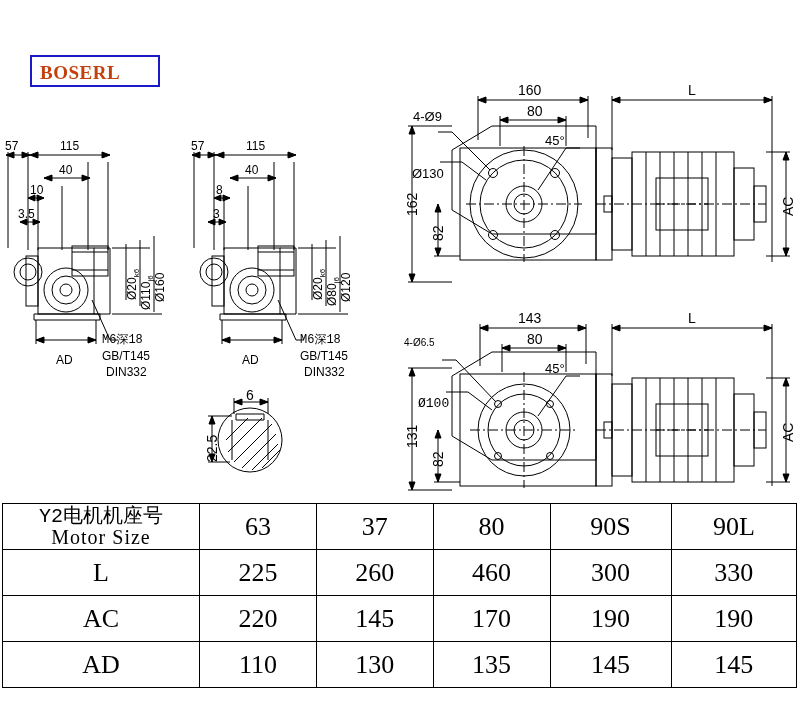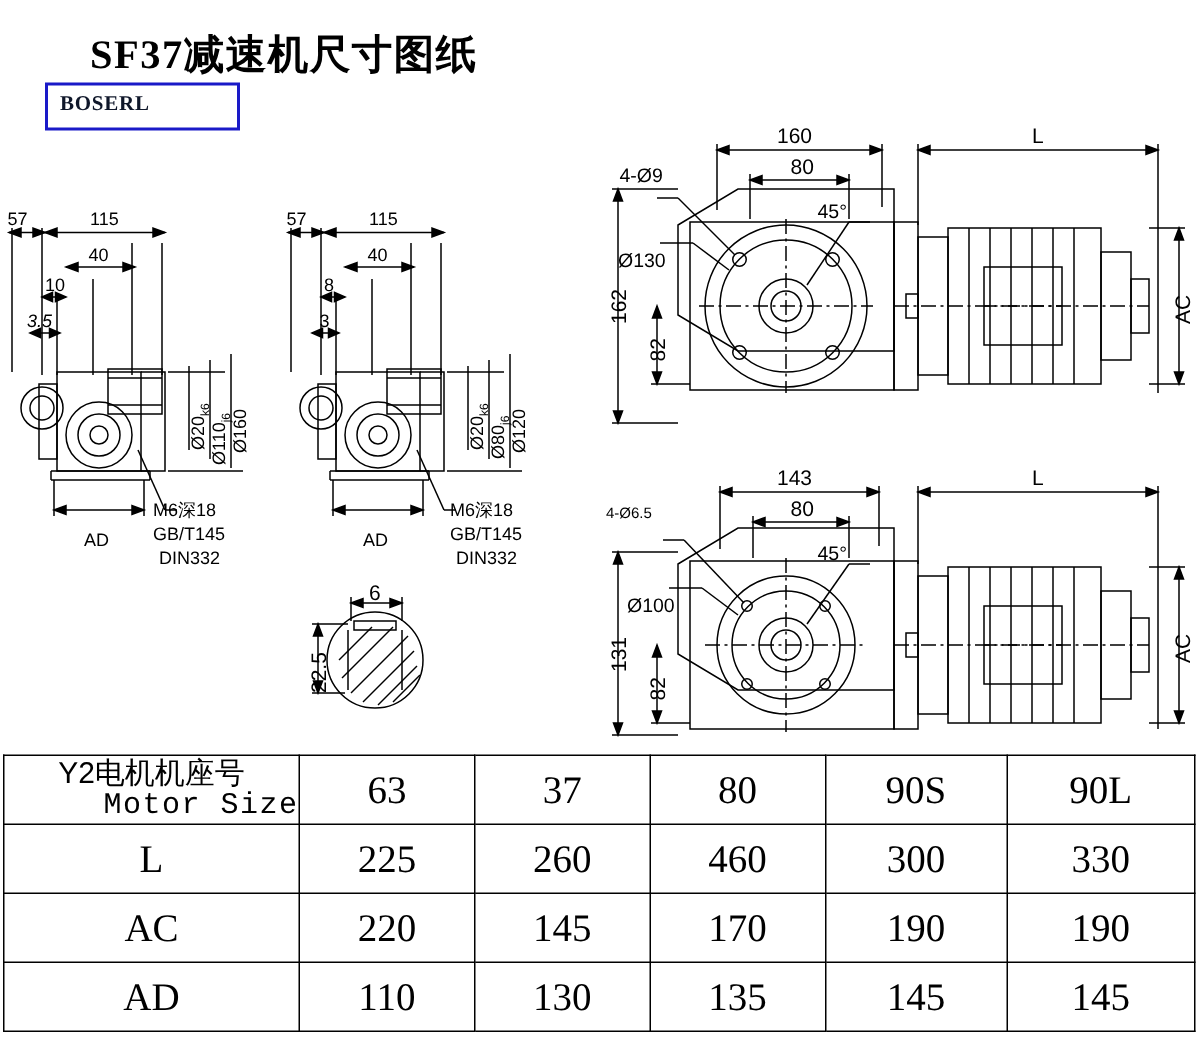--- a/index.html
+++ b/index.html
@@ -20,21 +20,21 @@
   }
   .logo{
     position:absolute;left:30px;top:55px;
     width:130px;height:32px;
     border:2px solid #1a1ac8;
     box-sizing:border-box;
   }
   .logo span{
     position:absolute;left:8px;top:5px;
     font-family:"Liberation Serif", serif;
-    font-weight:bold;font-size:14px;color:#0f172a;
+    font-weight:bold;font-size:19px;color:#c2410c;
     letter-spacing:0.5px;
   }
   svg{position:absolute;left:0;top:0;}
   
   table.dims{
     position:absolute;left:2px;top:503px;
     width:795px;border-collapse:collapse;
     font-family:"Liberation Serif", serif;
   }
   table.dims td{
@@ -42,29 +42,28 @@
     text-align:center;
     font-size:26px;
     height:45px;
     padding:0;
   }
   table.dims td.head{
     font-size:20px;
     line-height:1.05;
   }
   table.dims td.first{width:196px;}
-  .cn{font-family:Liberation Sans, sans-serif;}
+  .cn{font-family:Liberation Mono, monospace;}
   .rot{transform-origin:0 0;}
 </style>
 </head>
 <body>
 
 <div class="page">
 
-  <div class="title">SF37减速机尺寸图纸</div>
 
   <div class="logo">
     <span>BOSERL</span>
   </div>
 
   <svg width="800" height="505" viewBox="0 0 800 505">
     <g stroke="#000" fill="none" stroke-width="1">
 
       <g>
 
@@ -364,21 +363,21 @@
         <line x1="766" y1="482" x2="790" y2="482"></line>
       </g>
 
     </g>
   </svg>
 
   <div class="t" style="left:5px;top:140px;">57</div>
   <div class="t" style="left:60px;top:140px;">115</div>
   <div class="t" style="left:59px;top:164px;">40</div>
   <div class="t" style="left:30px;top:184px;">10</div>
-  <div class="t" style="left:18px;top:208px;font-style:italic;">3.5</div>
+  <div class="t" style="left:18px;top:208px;">3.5</div>
   <div class="t rot" style="left:126px;top:300px;transform:rotate(-90deg);">
     <span>Ø20</span><span style="font-size:8px;vertical-align:sub;">k6</span>
   </div>
   <div class="t rot" style="left:140px;top:310px;transform:rotate(-90deg);">
     <span>Ø110</span><span style="font-size:8px;vertical-align:sub;">j6</span>
   </div>
   <div class="t rot" style="left:154px;top:302px;transform:rotate(-90deg);">Ø160</div>
   <div class="t" style="left:56px;top:354px;">AD</div>
   <div class="t cn" style="left:102px;top:334px;font-size:12px;">M6深18</div>
   <div class="t" style="left:102px;top:350px;font-size:12px;">GB/T145</div>
@@ -412,31 +411,31 @@
   <div class="t" style="left:412px;top:167px;font-size:13px;">Ø130</div>
   <div class="t rot" style="left:405px;top:216px;transform:rotate(-90deg);font-size:14px;">162</div>
   <div class="t rot" style="left:431px;top:241px;transform:rotate(-90deg);font-size:14px;">82</div>
   <div class="t rot" style="left:781px;top:216px;transform:rotate(-90deg);font-size:14px;">AC</div>
 
   <div class="t" style="left:518px;top:311px;font-size:14px;">143</div>
   <div class="t" style="left:527px;top:332px;font-size:14px;">80</div>
   <div class="t" style="left:688px;top:311px;font-size:14px;">L</div>
   <div class="t" style="left:404px;top:338px;font-size:10px;">4-Ø6.5</div>
   <div class="t" style="left:545px;top:362px;font-size:13px;">45°</div>
-  <div class="t" style="left:418px;top:397px;font-size:13px;">Ø100</div>
+  <div class="t" style="left:418px;top:397px;font-size:13px;font-family:Liberation Mono, monospace;">Ø100</div>
   <div class="t rot" style="left:405px;top:448px;transform:rotate(-90deg);font-size:14px;">131</div>
   <div class="t rot" style="left:431px;top:467px;transform:rotate(-90deg);font-size:14px;">82</div>
   <div class="t rot" style="left:781px;top:442px;transform:rotate(-90deg);font-size:14px;">AC</div>
 
   <table class="dims">
     <tbody>
       <tr>
         <td class="first head">
           <div class="cn">Y2电机机座号</div>
-          <div style="font-family:Liberation Mono, monospace;letter-spacing:1px;text-align:right;">Motor Size</div>
+          <div style="font-family:Liberation Serif, serif;letter-spacing:1px;">Motor Size</div>
         </td>
         <td>63</td>
         <td>37</td>
         <td>80</td>
         <td>90S</td>
         <td>90L</td>
       </tr>
       <tr>
         <td class="first">L</td>
         <td>225</td>

